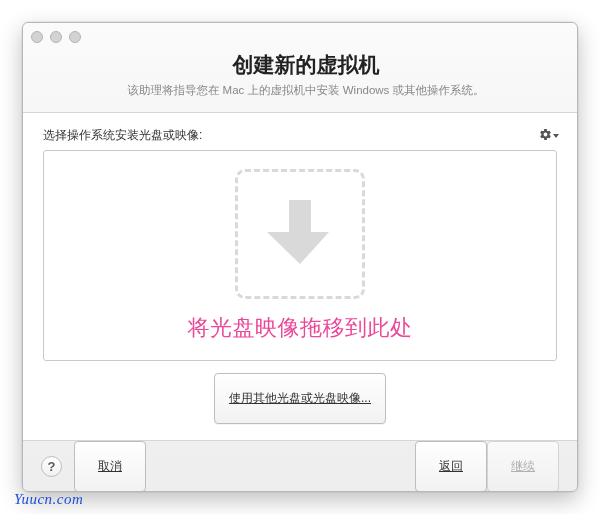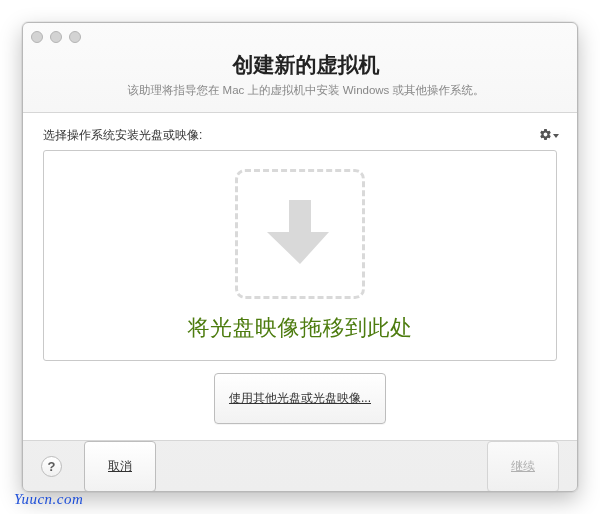--- a/index.html
+++ b/index.html
@@ -76,21 +76,21 @@
   }
   .dashed-box {
     width: 130px; height: 130px;
     border: 3px dashed #d9d9d9;
     border-radius: 10px;
     display: flex; align-items: center; justify-content: center;
     margin-bottom: 14px;
   }
   .dashed-box svg { fill: #d9d9d9; }
   .drop-text {
-    font-size: 22px; color: #4d7c0f; letter-spacing: 0.5px;
+    font-size: 22px; color: #ec4899; letter-spacing: 0.5px;
   }
   .other-btn-row {
     display: flex; justify-content: center;
     margin-top: 12px;
   }
   .mac-btn {
     font-size: 12px;
     padding: 16px 14px;
     background: linear-gradient(to bottom, #ffffff, #f2f2f2);
     border: 1px solid #bdbdbd;
@@ -114,21 +114,21 @@
   }
   .help {
     width: 21px; height: 21px; border-radius: 50%;
     border: 1px solid #bcbcbc;
     background: linear-gradient(to bottom,#fff,#f1f1f1);
     display: flex; align-items: center; justify-content: center;
     font-size: 13px; color: #5b5b5b; font-weight: 600;
     margin-right: 12px;
   }
   .footer-spacer { flex: 1; }
-  .footer .mac-btn { margin-left: 10px; min-width: 72px; }
+  .footer .mac-btn { min-width: 72px; }
   .watermark {
     position: fixed; left: 14px; bottom: 6px;
     font-size: 15px; color: #1d4ed8; font-style: italic;
     font-family: Georgia, serif; letter-spacing: 0.5px;
   }
 </style>
 </head>
 <body>
 
 <div class="window">
@@ -172,18 +172,19 @@
 
     <div class="other-btn-row">
       <button class="mac-btn">使用其他光盘或光盘映像...</button>
     </div>
   </div>
 
   <div class="footer">
     <div class="help">?</div>
     <button class="mac-btn">取消</button>
     <div class="footer-spacer"></div>
+    <button class="mac-btn">返回</button>
     <button class="mac-btn disabled">继续</button>
   </div>
 
 </div>
 
 <div class="watermark">Yuucn.com</div>
 
 </body></html>

